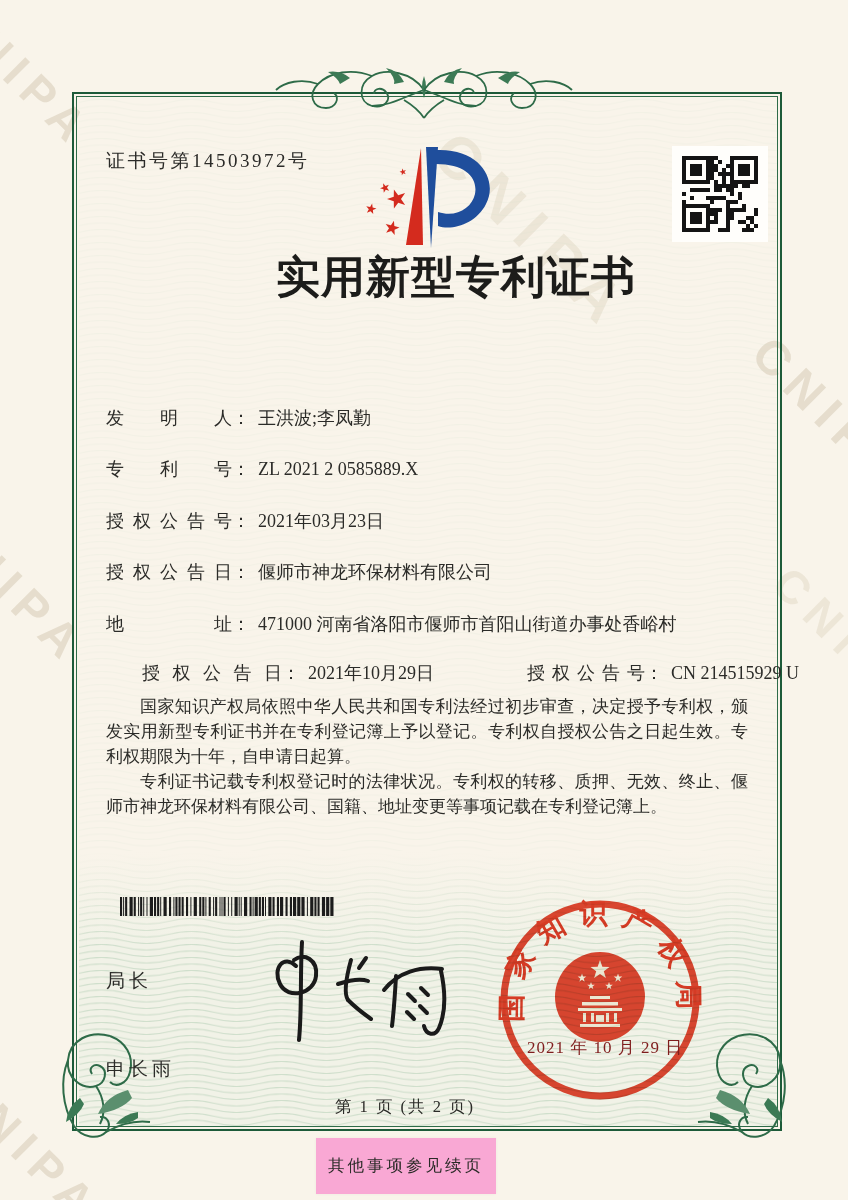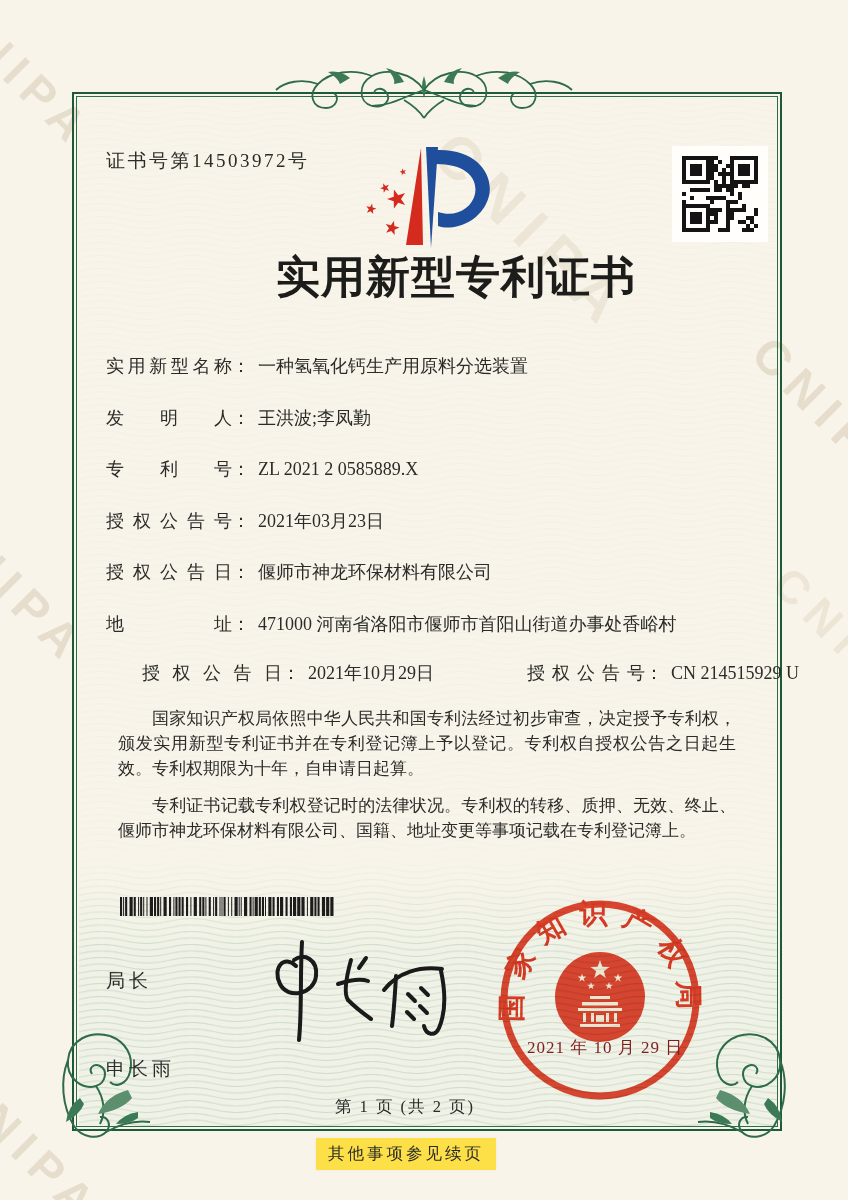--- a/index.html
+++ b/index.html
@@ -36,33 +36,33 @@
   
   .frow{position:absolute;left:106px;font-size:18px;white-space:nowrap;}
   .flabel{display:inline-block;width:126px;text-align:justify;text-align-last:justify;}
   .fvalue{margin-left:8px;}
   .grow{position:absolute;left:106px;top:661px;font-size:18px;white-space:nowrap;margin-left:36px;}
   .glabel{display:inline-block;width:140px;text-align:justify;text-align-last:justify;}
   .gpair2{position:absolute;left:385px;top:0;}
   .gpair2 .glabel{width:118px;}
   
   .body-text{position:absolute;left:106px;top:694px;width:642px;font-size:17px;line-height:25px;text-align:justify;}
-  .body-text p{margin:12px;text-indent:2em;}
+  .body-text p{margin:0;text-indent:2em;}
   
   .barcode{position:absolute;left:120px;top:897px;}
   .signer-title{position:absolute;left:106px;top:968px;font-size:19px;letter-spacing:4px;}
   .signer-name{position:absolute;left:106px;top:1056px;font-size:19px;letter-spacing:4px;}
   .signature{position:absolute;left:238px;top:936px;}
   .seal{position:absolute;left:497px;top:897px;mix-blend-mode:multiply;}
   .seal-date{position:absolute;left:520px;top:1036px;width:170px;text-align:center;
              font-size:17px;letter-spacing:1px;color:#7f1d1d;}
   .page-no{position:absolute;left:405px;top:1096px;transform:translateX(-50%);
            font-size:16.5px;letter-spacing:2px;}
   .note-box{position:absolute;left:406px;top:1138px;transform:translateX(-50%);
-            background:#fde047;padding:5px 12px;font-size:16.5px;letter-spacing:3px;
+            background:#f9a8d4;padding:17px 12px;font-size:16.5px;letter-spacing:3px;
             box-shadow:0 0 3px rgba(0,0,0,.05);white-space:nowrap;}
 </style>
 </head>
 <body>
 
 <div class="page">
 
   <svg width="0" height="0" style="position:absolute">
     <defs>
       <path id="star" d="M0,-10 L2.35,-3.24 9.51,-3.09 3.8,1.24 5.88,8.09 0,4 -5.88,8.09 -3.8,1.24 -9.51,-3.09 -2.35,-3.24 Z"></path>
@@ -253,23 +253,20 @@
         <rect x="52" y="4" width="20" height="20" fill="#fffefb"></rect>
         <rect x="56" y="8" width="12" height="12" fill="#141414"></rect>
         <rect x="0" y="48" width="28" height="28" fill="#141414"></rect>
         <rect x="4" y="52" width="20" height="20" fill="#fffefb"></rect>
         <rect x="8" y="56" width="12" height="12" fill="#141414"></rect>
       </svg>
   </div>
 
   <div class="title">实用新型专利证书</div>
 
-  <div class="frow" style="top:354px">
-    <span class="flabel">实用新型名称</span><span>：</span><span class="fvalue">一种氢氧化钙生产用原料分选装置</span>
-  </div>
   <div class="frow" style="top:406px">
     <span class="flabel">发明人</span><span>：</span><span class="fvalue">王洪波;李凤勤</span>
   </div>
   <div class="frow" style="top:457px">
     <span class="flabel">专利号</span><span>：</span><span class="fvalue">ZL 2021 2 0585889.X</span>
   </div>
   <div class="frow" style="top:509px">
     <span class="flabel">授权公告号</span><span>：</span><span class="fvalue">2021年03月23日</span>
   </div>
   <div class="frow" style="top:560px">

